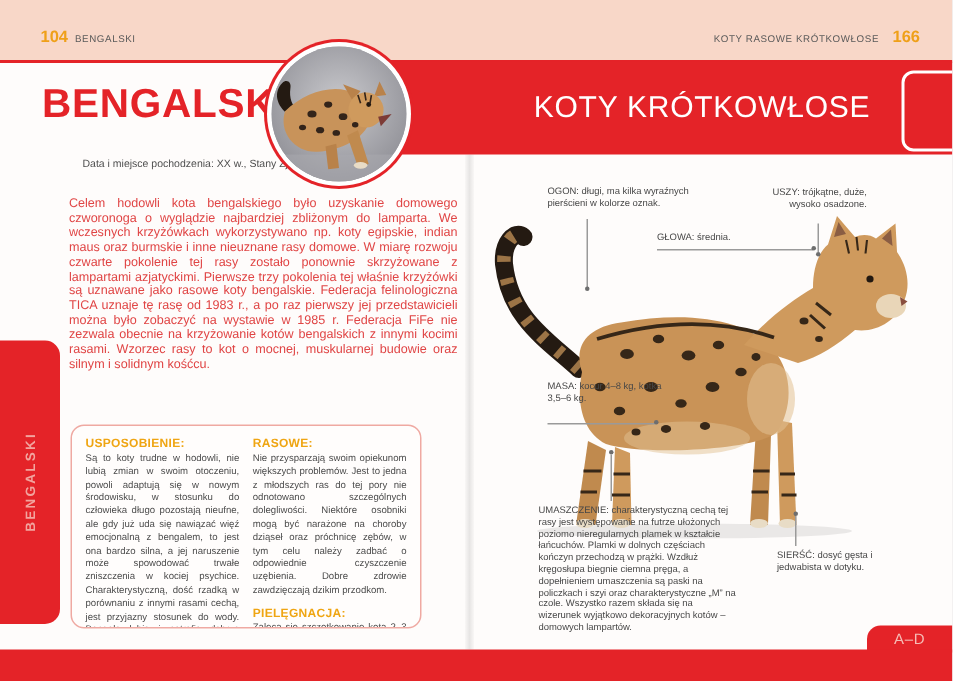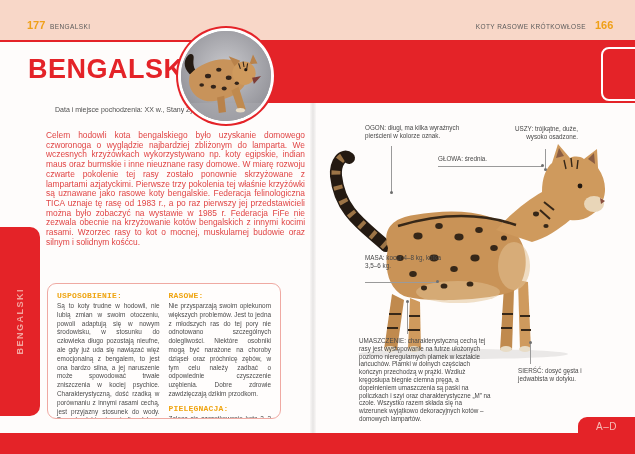--- a/index.html
+++ b/index.html
@@ -31,21 +31,21 @@
   .intro {
     position:absolute; left:46px; top:131px; width:259px; height:142px;
     font-size:8.4px; line-height:9.7px; color:#e04545; text-align:justify; overflow:hidden;
   }
   .info-box {
     position:absolute; left:47px; top:283px; width:234px; height:136px;
     border:1px solid #efa9a2; border-radius:9px; background:#fffdfc;
     display:flex; gap:9px; padding:7px 9px; box-sizing:border-box; overflow:hidden;
   }
   .info-col { flex:1; min-width:0; }
-  .box-head { font-size:8px; font-weight:bold; color:#efa512; letter-spacing:.2px; margin:0 0 2px 0;font-family:Liberation Mono, monospace; }
+  .box-head { font-size:8px; font-weight:bold; color:#efa512; letter-spacing:.2px; margin:0 0 2px 0; }
   .box-head.spaced { margin-top:5px; }
   .box-text { font-size:6.4px; line-height:8.8px; color:#4c4c4c; text-align:justify; }
 
   .side-tab {
     position:absolute; left:0; top:227px; width:40px; height:189px;
     background:#e42328; border-radius:0 10px 10px 0; z-index:3;
     display:flex; align-items:center; justify-content:center;
   }
   .side-tab span {
     writing-mode:vertical-rl; transform:rotate(180deg);
@@ -83,27 +83,28 @@
     display:flex; align-items:center; justify-content:center;
     font-size:10px; font-weight:normal; letter-spacing:.5px; color:#f6bdb6;
   }
 </style>
 </head>
 <body>
 
 <div class="spread">
 
   <div class="header-strip"></div>
-  <div class="pagenum left">177</div>
+  <div class="pagenum left">104</div>
   <div class="running left">BENGALSKI</div>
   <div class="running right">KOTY RASOWE KRÓTKOWŁOSE</div>
   <div class="pagenum right">166</div>
   <div class="red-rule"></div>
 
   <div class="right-band"></div>
+  <div class="right-title">KOTY KRÓTKOWŁOSE</div>
   <div class="band-tab-outline"></div>
 
   <div class="breed-title">BENGALSKI</div>
 
   <div class="photo-circle">
     <svg viewBox="0 0 100 100">
       <defs>
         <radialGradient id="g1" cx="50%" cy="42%" r="75%">
           <stop offset="0%" stop-color="#c9c9cd"></stop>
             <stop offset="100%" stop-color="#83838a"></stop>

